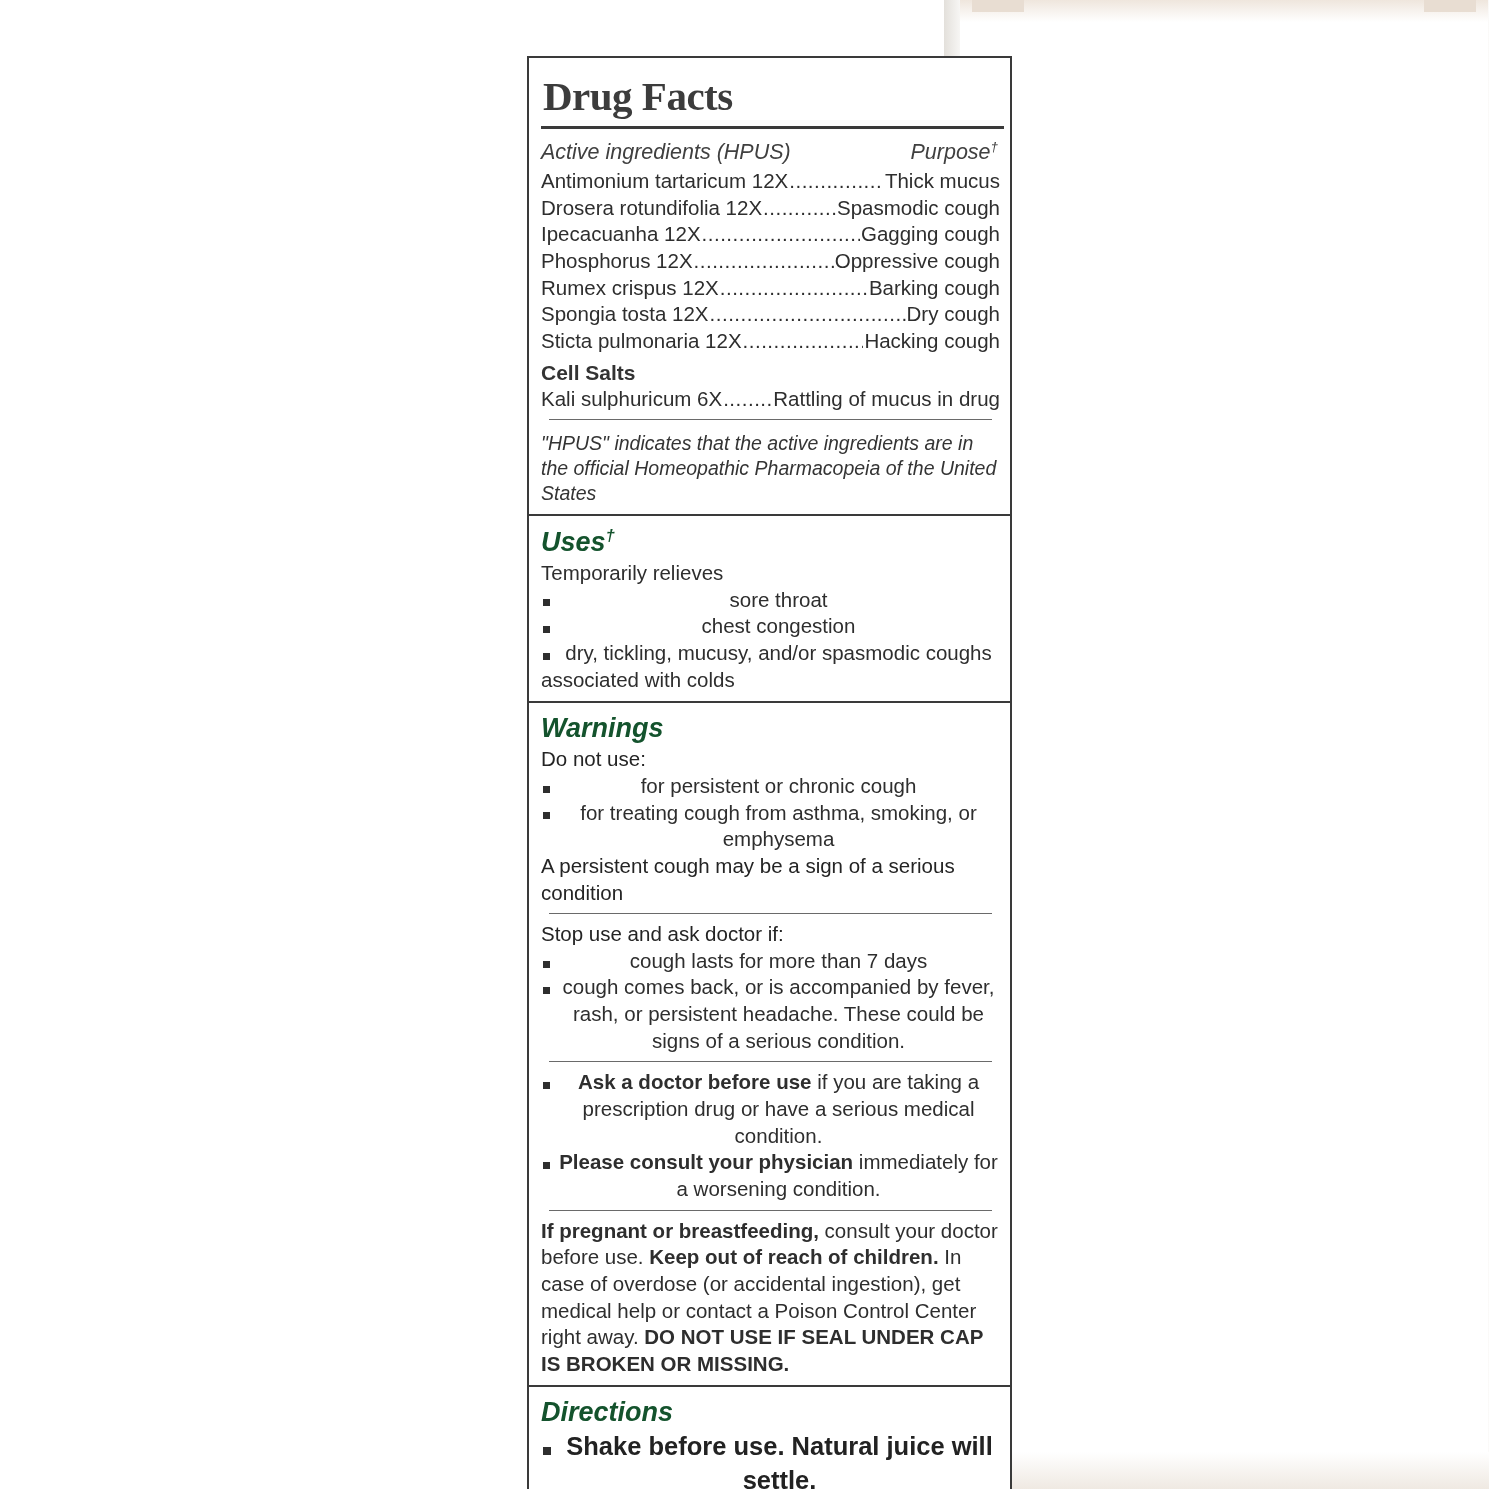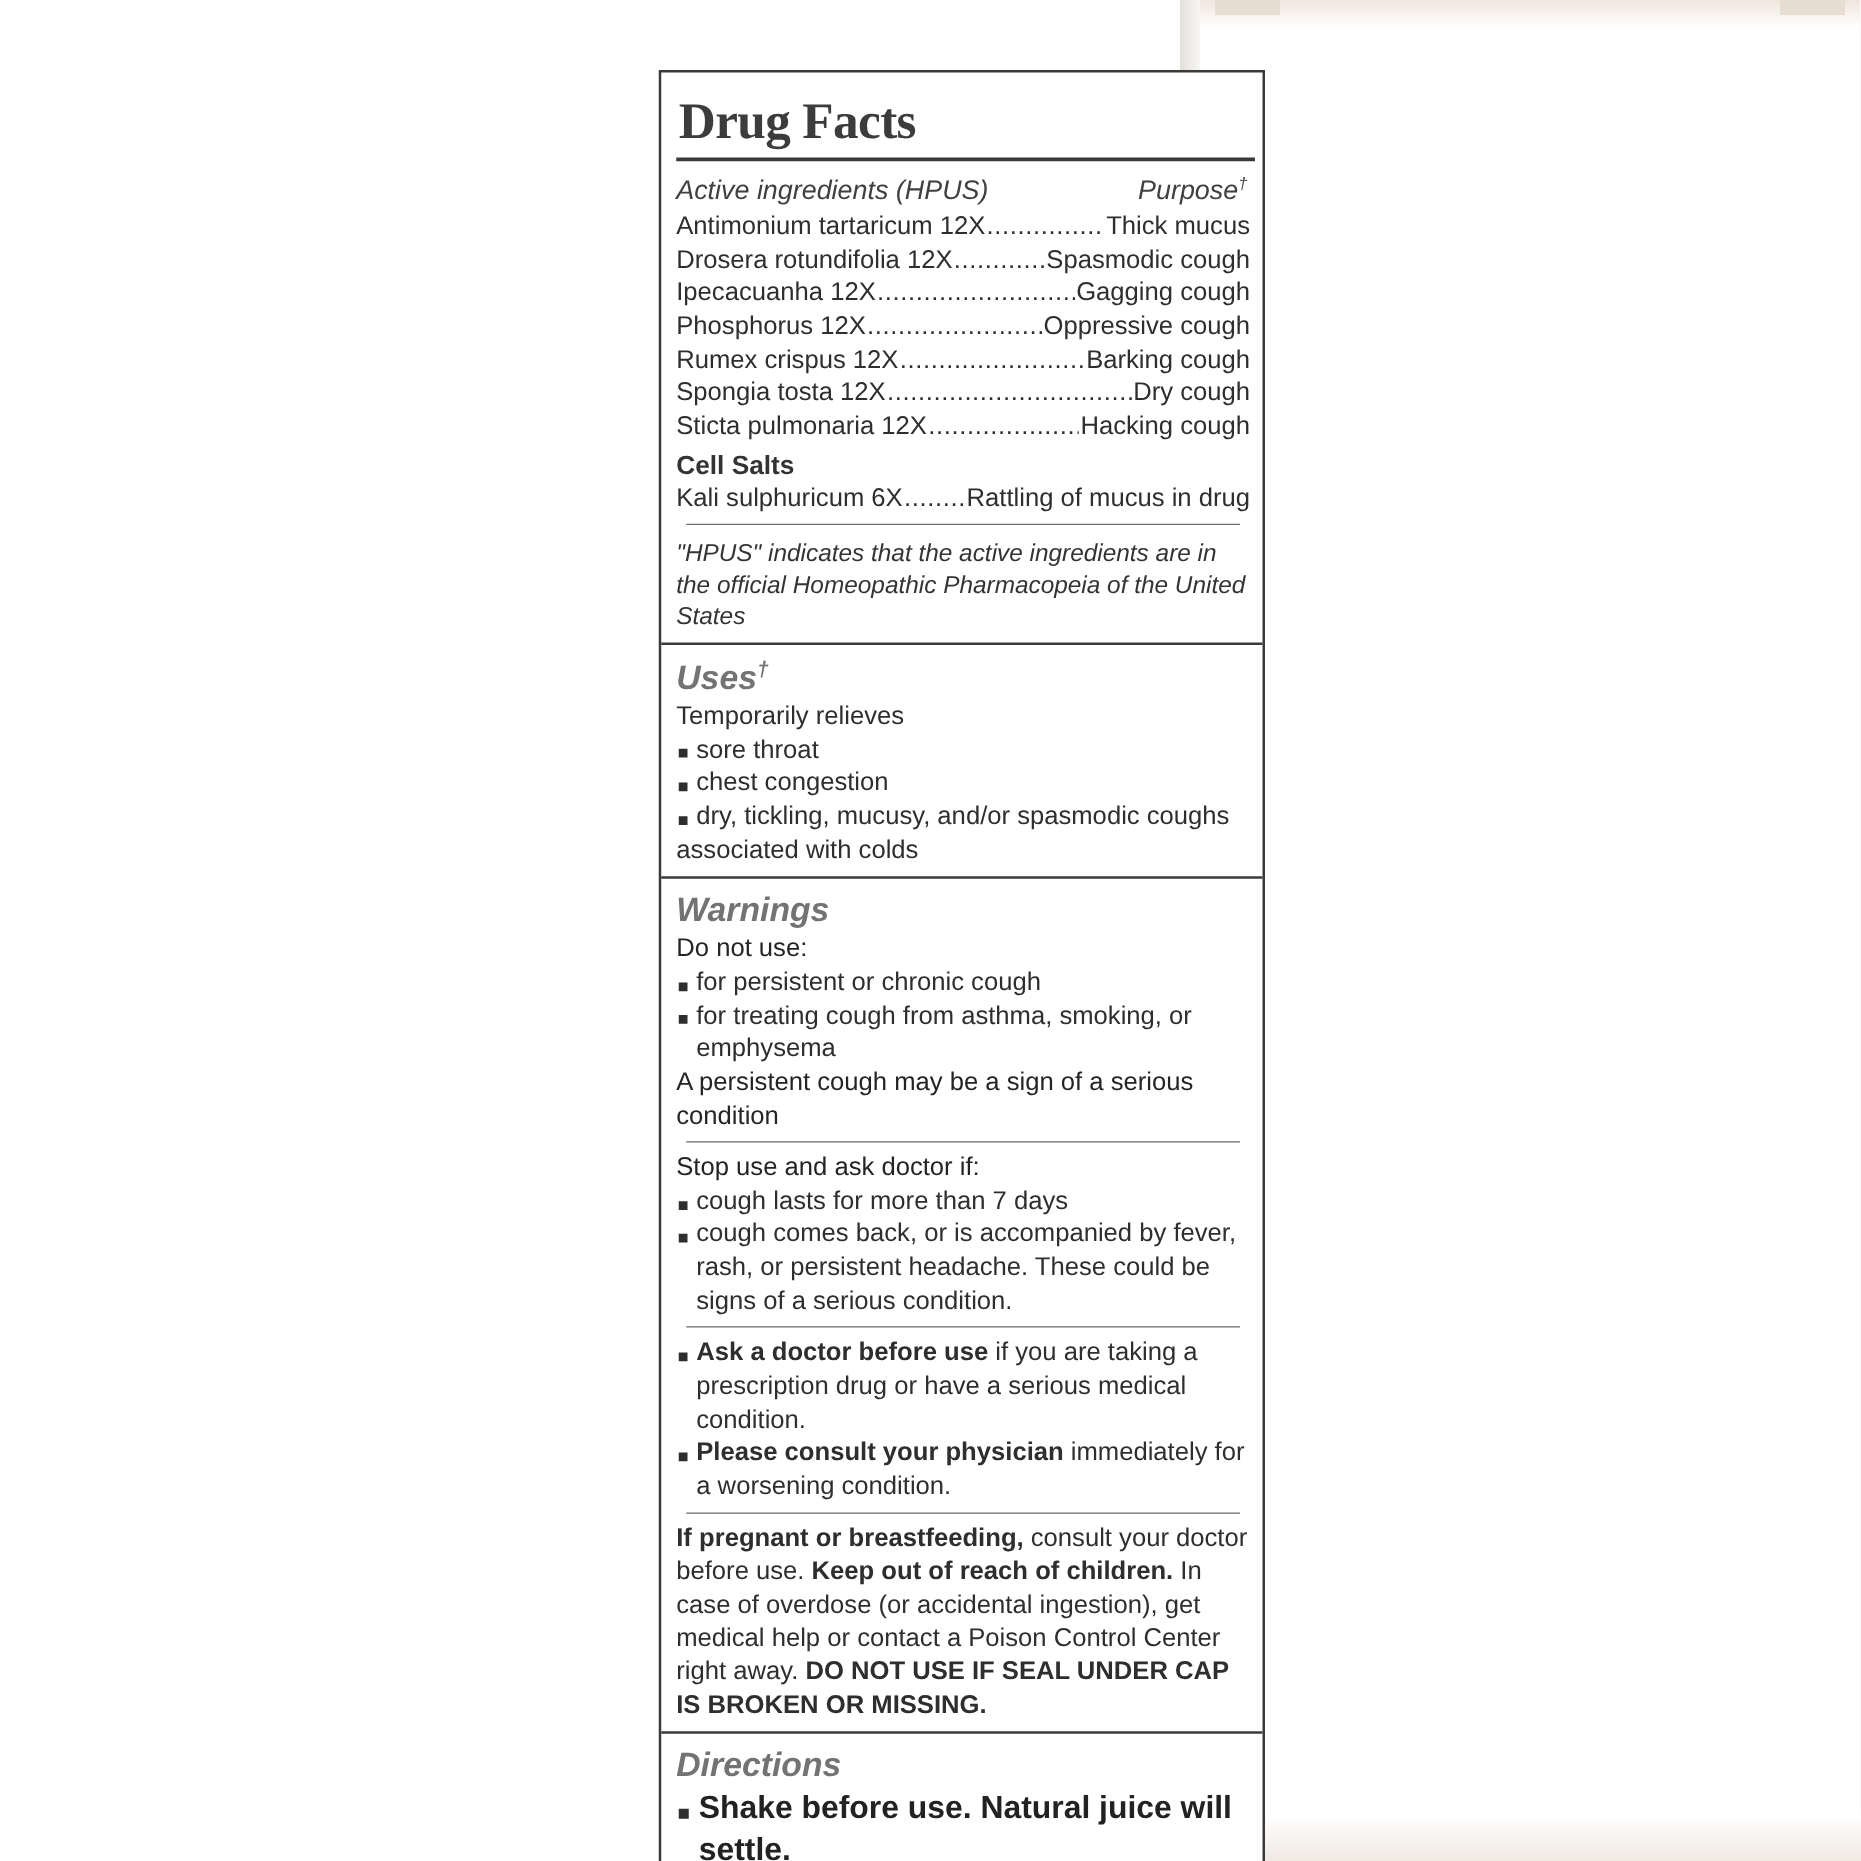--- a/index.html
+++ b/index.html
@@ -152,40 +152,41 @@
     font-size: 19.5px;
     line-height: 1.28;
     color: #343434;
     padding-top: 4px;
   }
 
   .sec-title {
     font-size: 27px;
     font-weight: bold;
     font-style: italic;
-    color: #737373;
+    color: #14532d;
     padding: 4px 0 2px 0;
   }
   .body-text {
     font-size: 20.5px;
     line-height: 1.30;
     color: #2e2e2e;
   }
   .strong-line {
     font-size: 20.5px;
     font-weight: normal;
     line-height: 1.30;
     color: #242424;
   }
   .bullet {
     font-size: 20.5px;
     line-height: 1.30;
     color: #2e2e2e;
     padding-left: 16px;
     position: relative;
+    text-align: center;
   }
   .bullet::before {
     content: "";
     position: absolute;
     left: 2px;
     top: 0.62em;
     width: 7px;
     height: 7px;
     background: #2e2e2e;
   }

